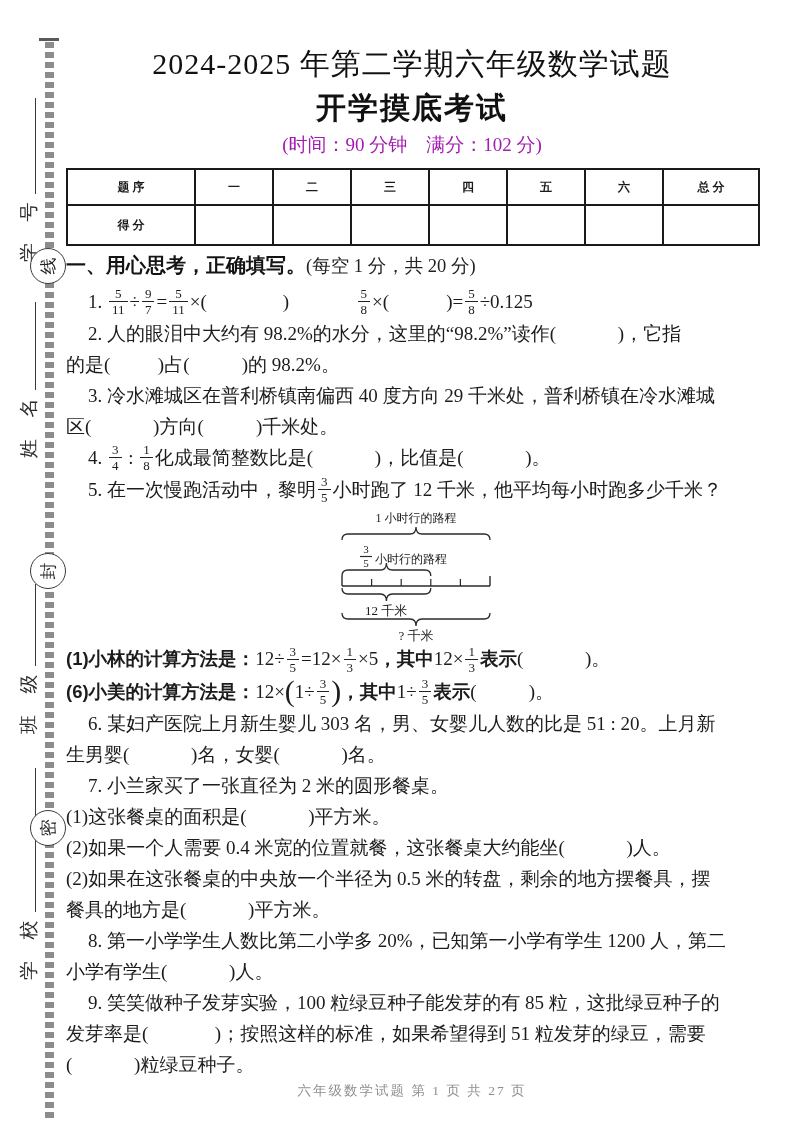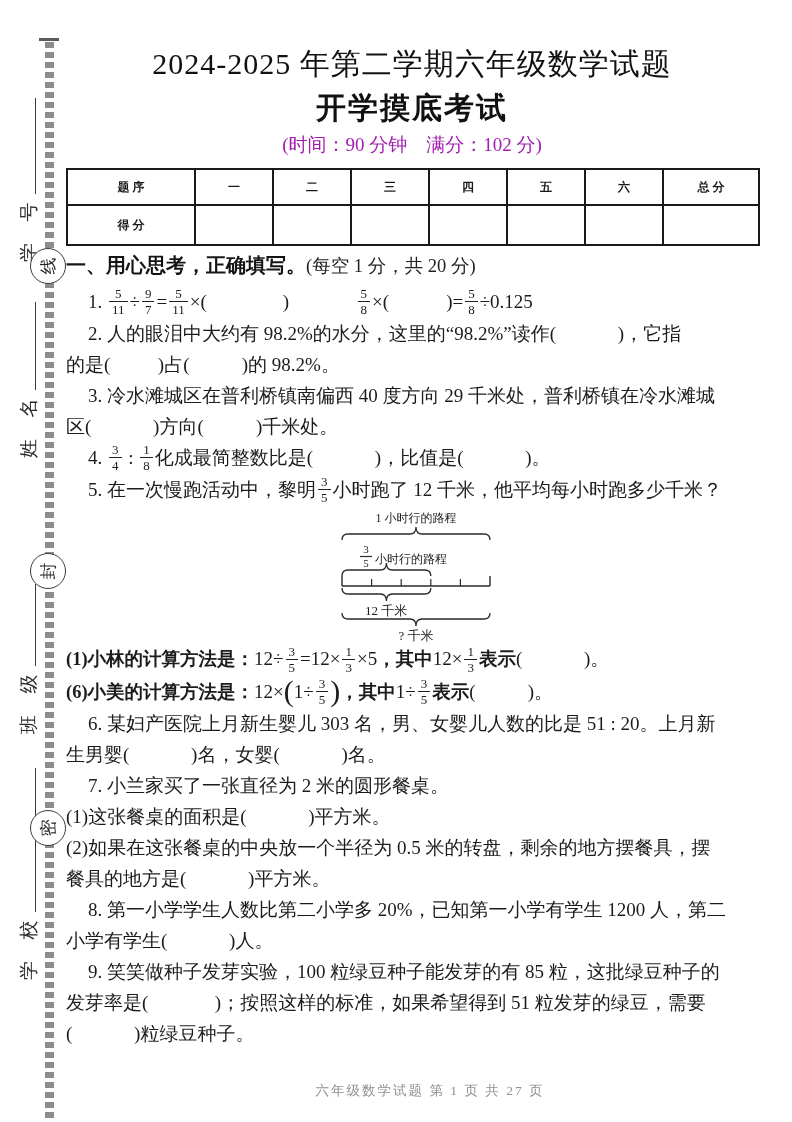--- a/index.html
+++ b/index.html
@@ -28,33 +28,33 @@
   table.score td{border:2px solid #1a1a1a;text-align:center;font-size:12px;font-weight:bold;color:#1a1a1a;padding:0;}
   table.score tr.hrow td{height:34px;}
   table.score tr.srow td{height:38px;}
 
   .sec-head{line-height:38px;}
   .sec-head .hb{font-family:"Liberation Sans","DejaVu Sans",sans-serif;font-weight:bold;font-size:20px;color:#141414;}
   .sec-head .hn{font-size:18.5px;color:#222;}
 
   .line{white-space:pre-wrap;font-size:19px;line-height:30px;min-height:30px;color:#1c1c1c;margin:1px 0;}
   .line.q{padding-left:22px;}
-  .bold{font-family:Liberation Serif, serif;font-weight:bold;font-size:18.5px;}
+  .bold{font-family:Liberation Sans, sans-serif;font-weight:bold;font-size:18.5px;}
   .frac{display:inline-flex;flex-direction:column;align-items:center;vertical-align:middle;
     line-height:1;margin:0 2px;position:relative;top:-2px;}
   .frac .fn{font-size:13px;padding:0 3px 1px;}
   .frac .fd{font-size:13px;border-top:1.3px solid #222;padding:1px 3px 0;}
   .bigp{font-size:30px;vertical-align:middle;line-height:1;position:relative;top:-2px;}
 
   .diagram{position:relative;height:132px;margin:4px 0 2px 0;}
   .diagram svg{position:absolute;left:264px;top:0;}
   .diagram text{font-family:"Liberation Serif","DejaVu Serif",serif;fill:#1c1c1c;}
   .diagram path,.diagram line{stroke:#2a2a2a;fill:none;}
 
-  .footer{position:absolute;left:84px;top:1082px;width:692px;text-align:center;
+  .footer{position:absolute;left:66px;top:1082px;width:692px;text-align:center;
     color:#8f8f8f;font-size:13.5px;letter-spacing:2px;}
 </style>
 </head>
 <body>
 
 <div class="page">
 
   <div class="seal-cap"></div>
   <div class="seal-line"></div>
 
@@ -156,20 +156,21 @@
       </svg>
     </div>
 
     <div>
         <div class="line cont"><span class="bold">(1)小林的计算方法是：</span>12÷<span class="frac"><span class="fn">3</span><span class="fd">5</span></span>=12×<span class="frac"><span class="fn">1</span><span class="fd">3</span></span>×5<span class="bold">，其中</span>12×<span class="frac"><span class="fn">1</span><span class="fd">3</span></span><span class="bold">表示</span>(             )。</div>
         <div class="line cont"><span class="bold">(6)小美的计算方法是：</span>12×<span class="bigp">(</span>1÷<span class="frac"><span class="fn">3</span><span class="fd">5</span></span><span class="bigp">)</span><span class="bold">，其中</span>1÷<span class="frac"><span class="fn">3</span><span class="fd">5</span></span><span class="bold">表示</span>(           )。</div>
         <div class="line q">6. 某妇产医院上月新生婴儿 303 名，男、女婴儿人数的比是 51 : 20。上月新</div>
         <div class="line cont">生男婴(             )名，女婴(             )名。</div>
         <div class="line q">7. 小兰家买了一张直径为 2 米的圆形餐桌。</div>
         <div class="line cont">(1)这张餐桌的面积是(             )平方米。</div>
+        <div class="line cont">(2)如果一个人需要 0.4 米宽的位置就餐，这张餐桌大约能坐(             )人。</div>
         <div class="line cont">(2)如果在这张餐桌的中央放一个半径为 0.5 米的转盘，剩余的地方摆餐具，摆</div>
         <div class="line cont">餐具的地方是(             )平方米。</div>
         <div class="line q">8. 第一小学学生人数比第二小学多 20%，已知第一小学有学生 1200 人，第二</div>
         <div class="line cont">小学有学生(             )人。</div>
         <div class="line q">9. 笑笑做种子发芽实验，100 粒绿豆种子能发芽的有 85 粒，这批绿豆种子的</div>
         <div class="line cont">发芽率是(              )；按照这样的标准，如果希望得到 51 粒发芽的绿豆，需要</div>
         <div class="line cont">(             )粒绿豆种子。</div>
       </div>
   </div>
 

